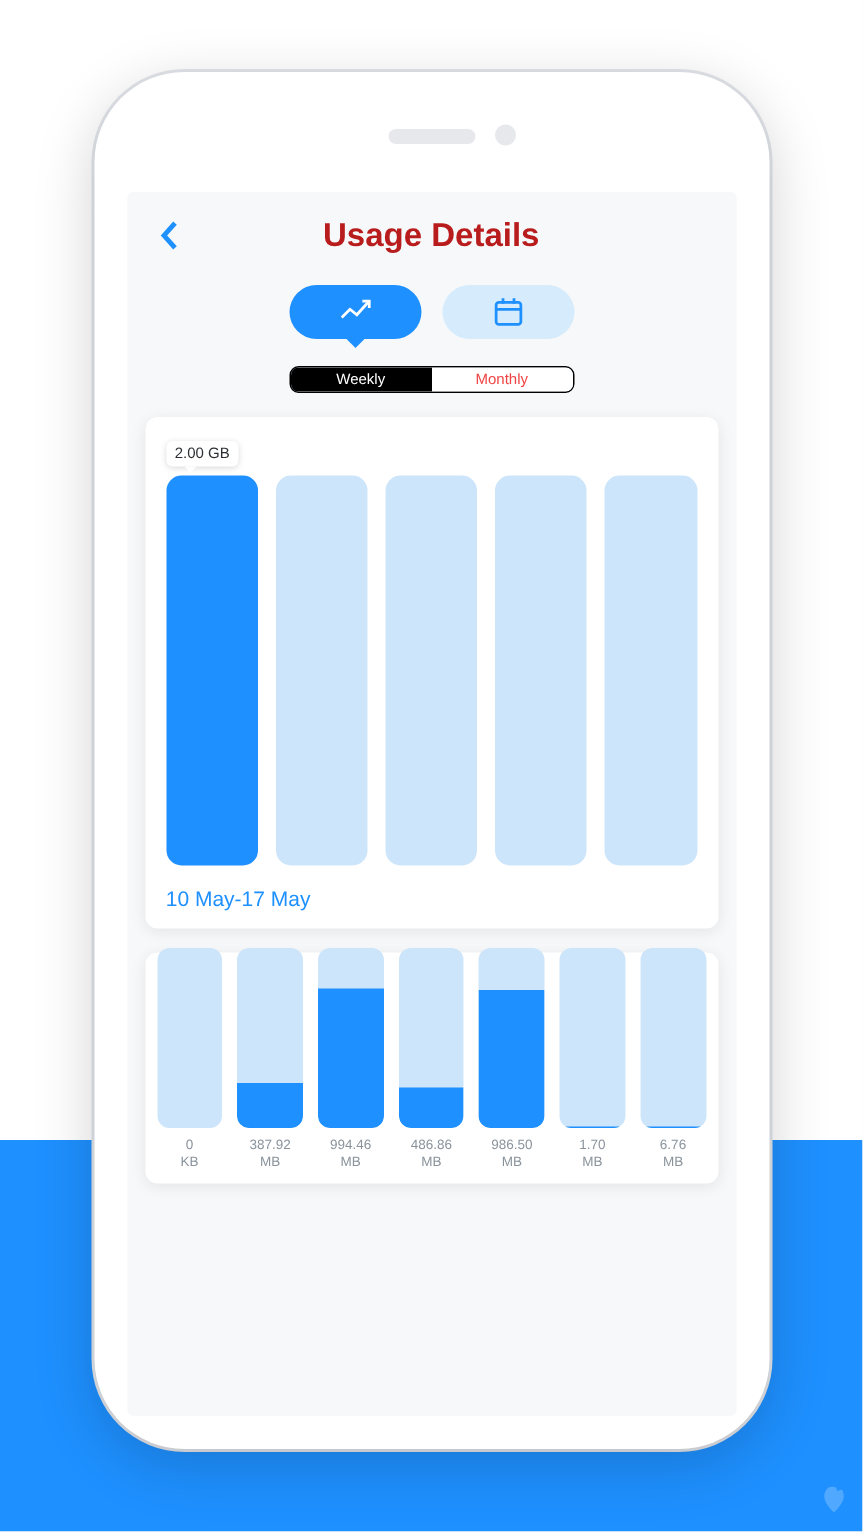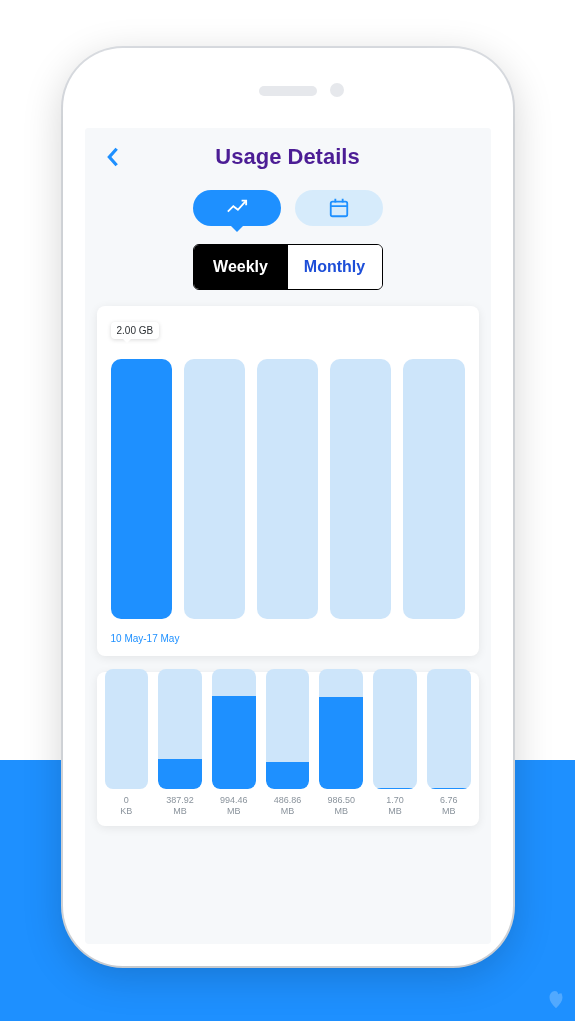--- a/index.html
+++ b/index.html
@@ -74,21 +74,21 @@
   left: 10px; top: 50%;
   transform: translateY(-50%);
   width: 36px; height: 36px;
   display: flex; align-items: center; justify-content: center;
   cursor: pointer;
 }
 .back-btn svg { width: 16px; height: 22px; stroke: #1E90FF; stroke-width: 3.5; fill: none; }
 .title {
   font-size: 22px;
   font-weight: 700;
-  color: #4c1d95;
+  color: #b91c1c;
 }
 .pill-tabs {
   display: flex;
   justify-content: center;
   gap: 14px;
   margin-top: 4px;
   position: relative;
 }
 .pill {
   width: 88px; height: 36px;
@@ -114,44 +114,44 @@
   display: flex; justify-content: center;
   margin-top: 18px;
 }
 .seg {
   display: flex;
   border: 1.5px solid #000;
   border-radius: 6px;
   overflow: hidden;
 }
 .seg-btn {
-  width: 94px; height: 44px;
+  width: 94px; height: 16px;
   display: flex; align-items: center; justify-content: center;
-  font-size: 16px; font-weight: 700;
+  font-size: 10px; font-weight: 400;
   cursor: pointer;
 }
 .seg-btn.active { background: #000; color: #fff; }
-.seg-btn.inactive { background: #fff; color: #1d4ed8; }
+.seg-btn.inactive { background: #fff; color: #ef4444; }
 .card {
   margin: 16px 12px 0 12px;
   background: #fff;
   border-radius: 8px;
   box-shadow: 0 2px 10px rgba(0,0,0,0.08);
   padding: 14px 14px 12px 14px;
 }
 .tooltip-label {
   display: inline-block;
   background: #fff;
   border-radius: 4px;
   padding: 3px 6px;
   font-size: 10px;
   color: #2b2f33;
   box-shadow: 0 1px 4px rgba(0,0,0,0.15);
   position: relative;
-  margin-bottom: 20px;
+  margin-bottom: 6px;
 }
 .tooltip-label::after {
   content: ""; position: absolute;
   bottom: -4px; left: 12px;
   width: 0; height: 0;
   border-left: 4px solid transparent;
   border-right: 4px solid transparent;
   border-top: 4px solid #fff;
 }
 .big-bars {
@@ -164,21 +164,21 @@
   flex: 1;
   height: 100%;
   border-radius: 10px;
   background: #cde5fa;
   cursor: pointer;
 }
 .big-bar.selected { background: #1E90FF; }
 .date-range {
   margin-top: 14px;
   color: #1E90FF;
-  font-size: 10px;
+  font-size: 14px;
   font-weight: 500;
 }
 .card.small { padding: 12px 8px 10px 8px; }
 .small-bars {
   display: flex;
   align-items: flex-end;
   gap: 10px;
   height: 132px;
 }
 .small-col {

